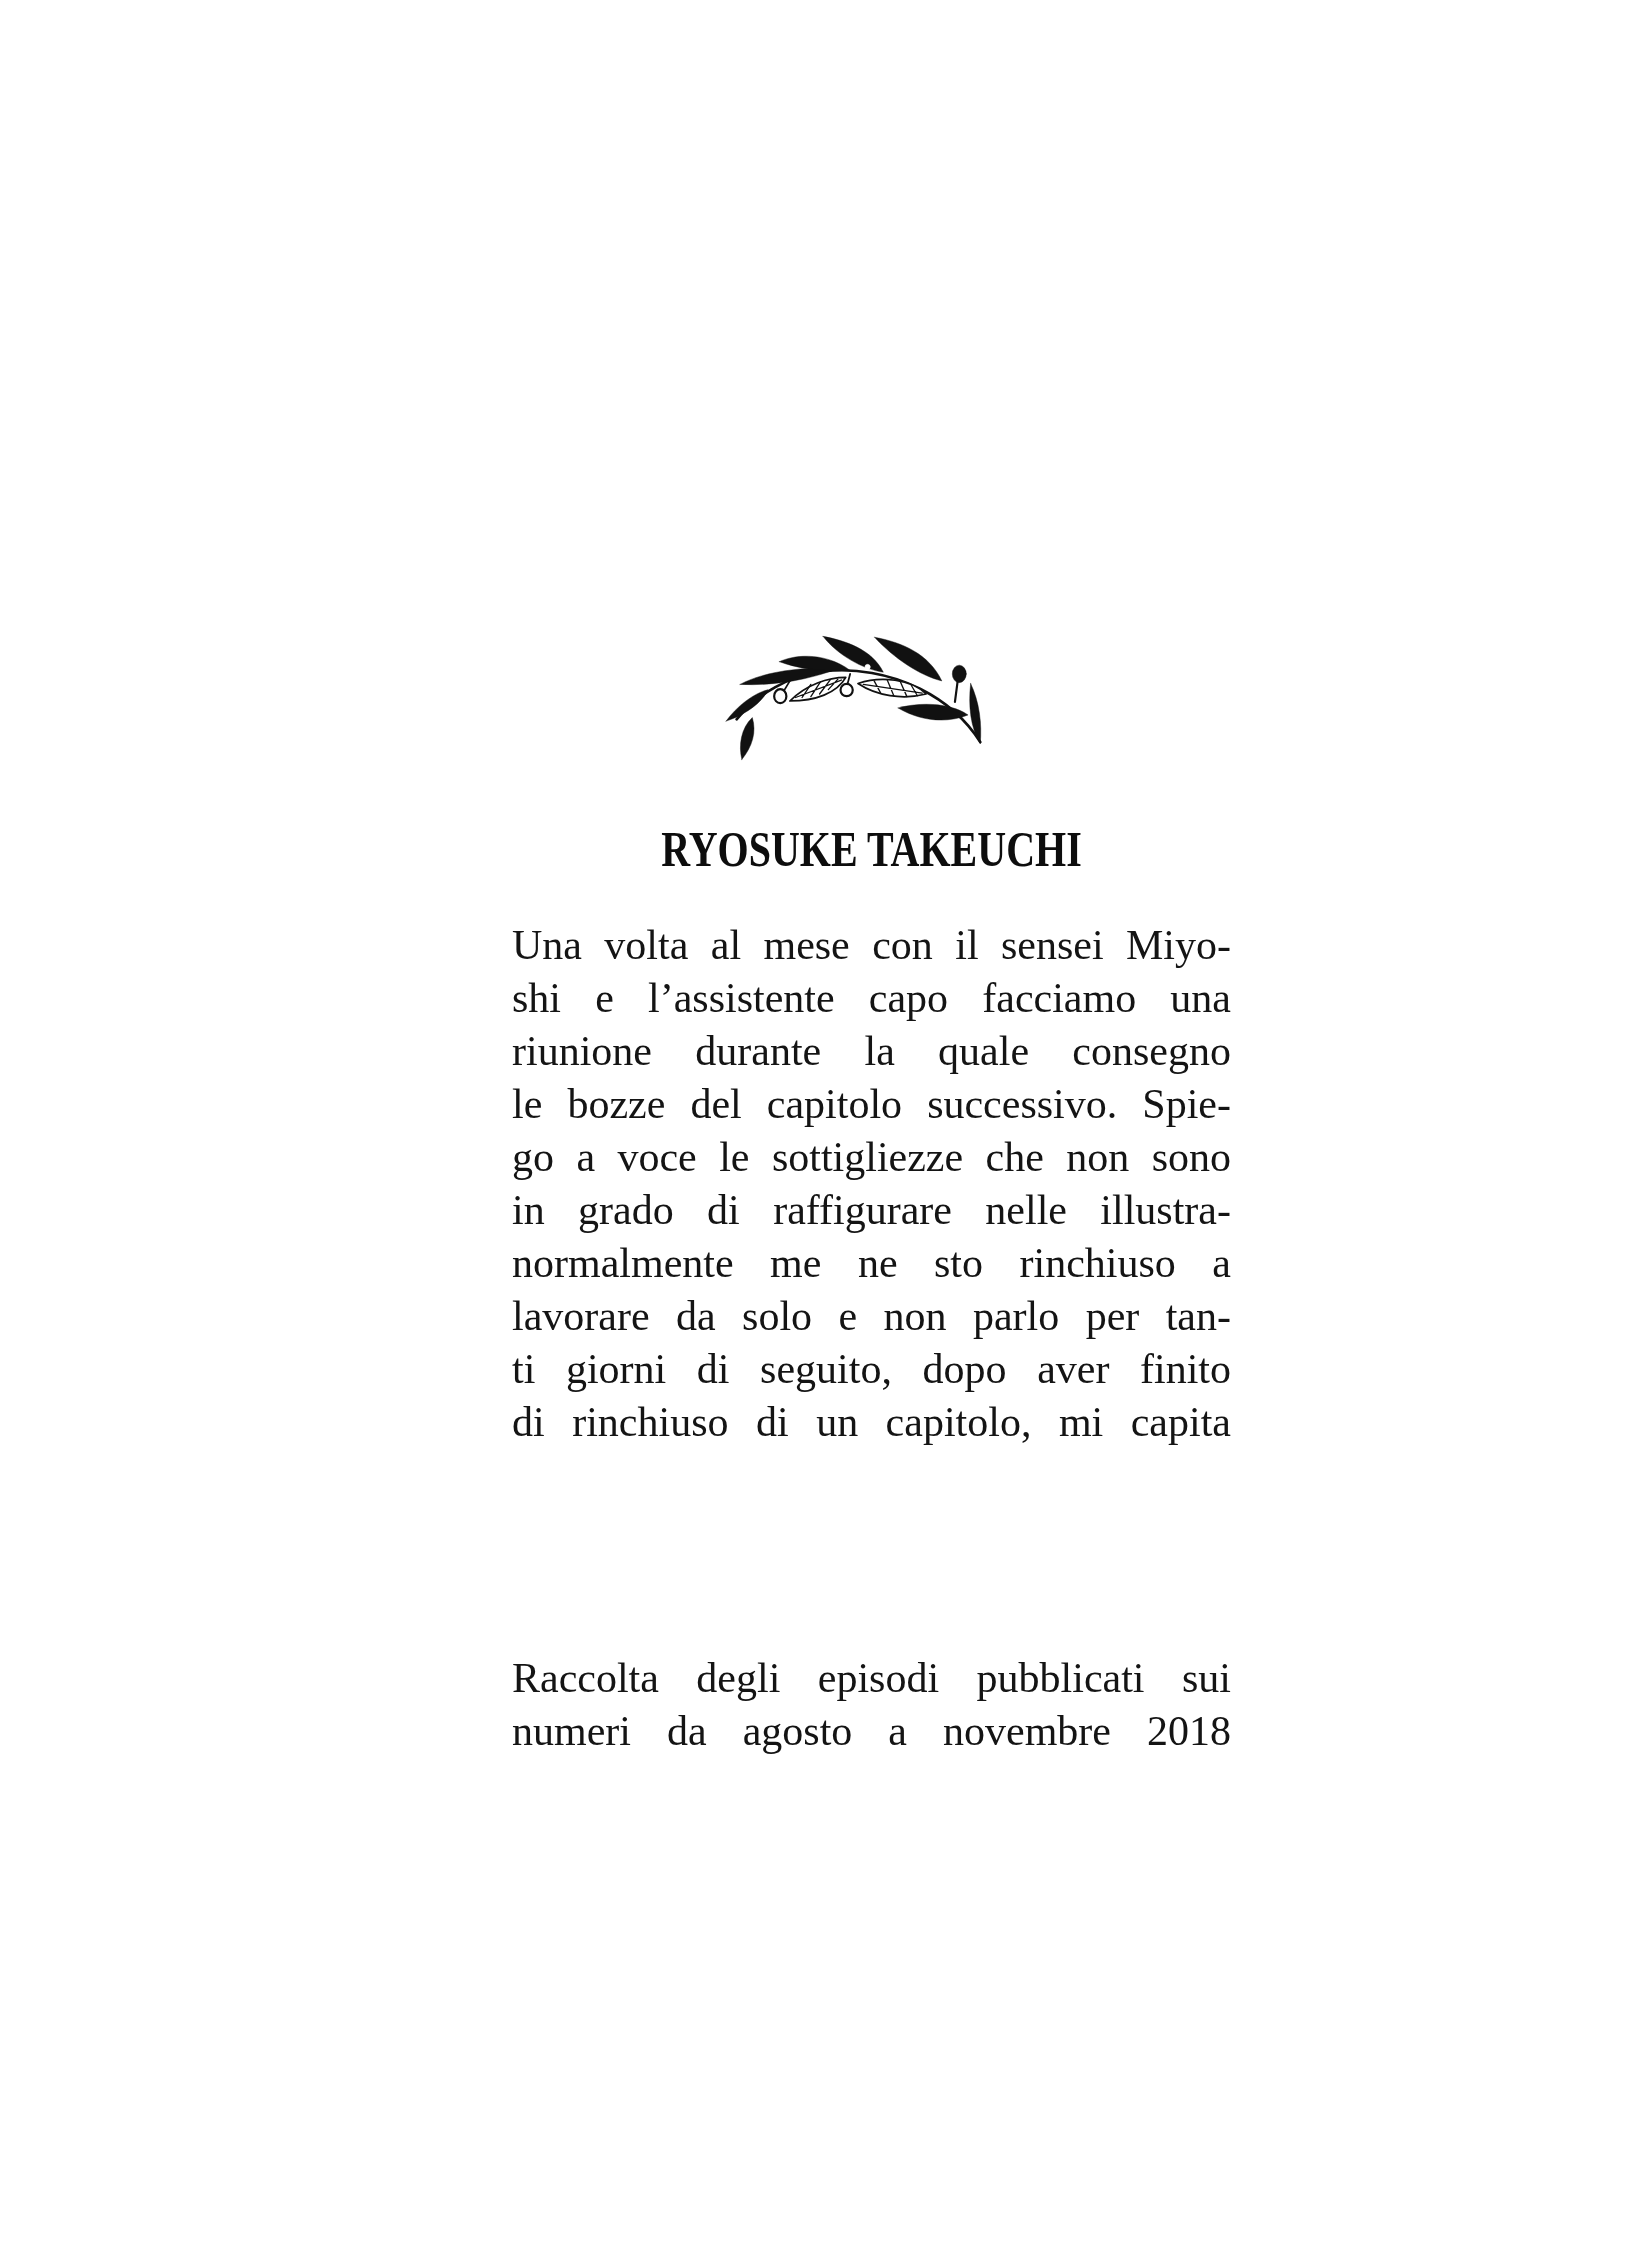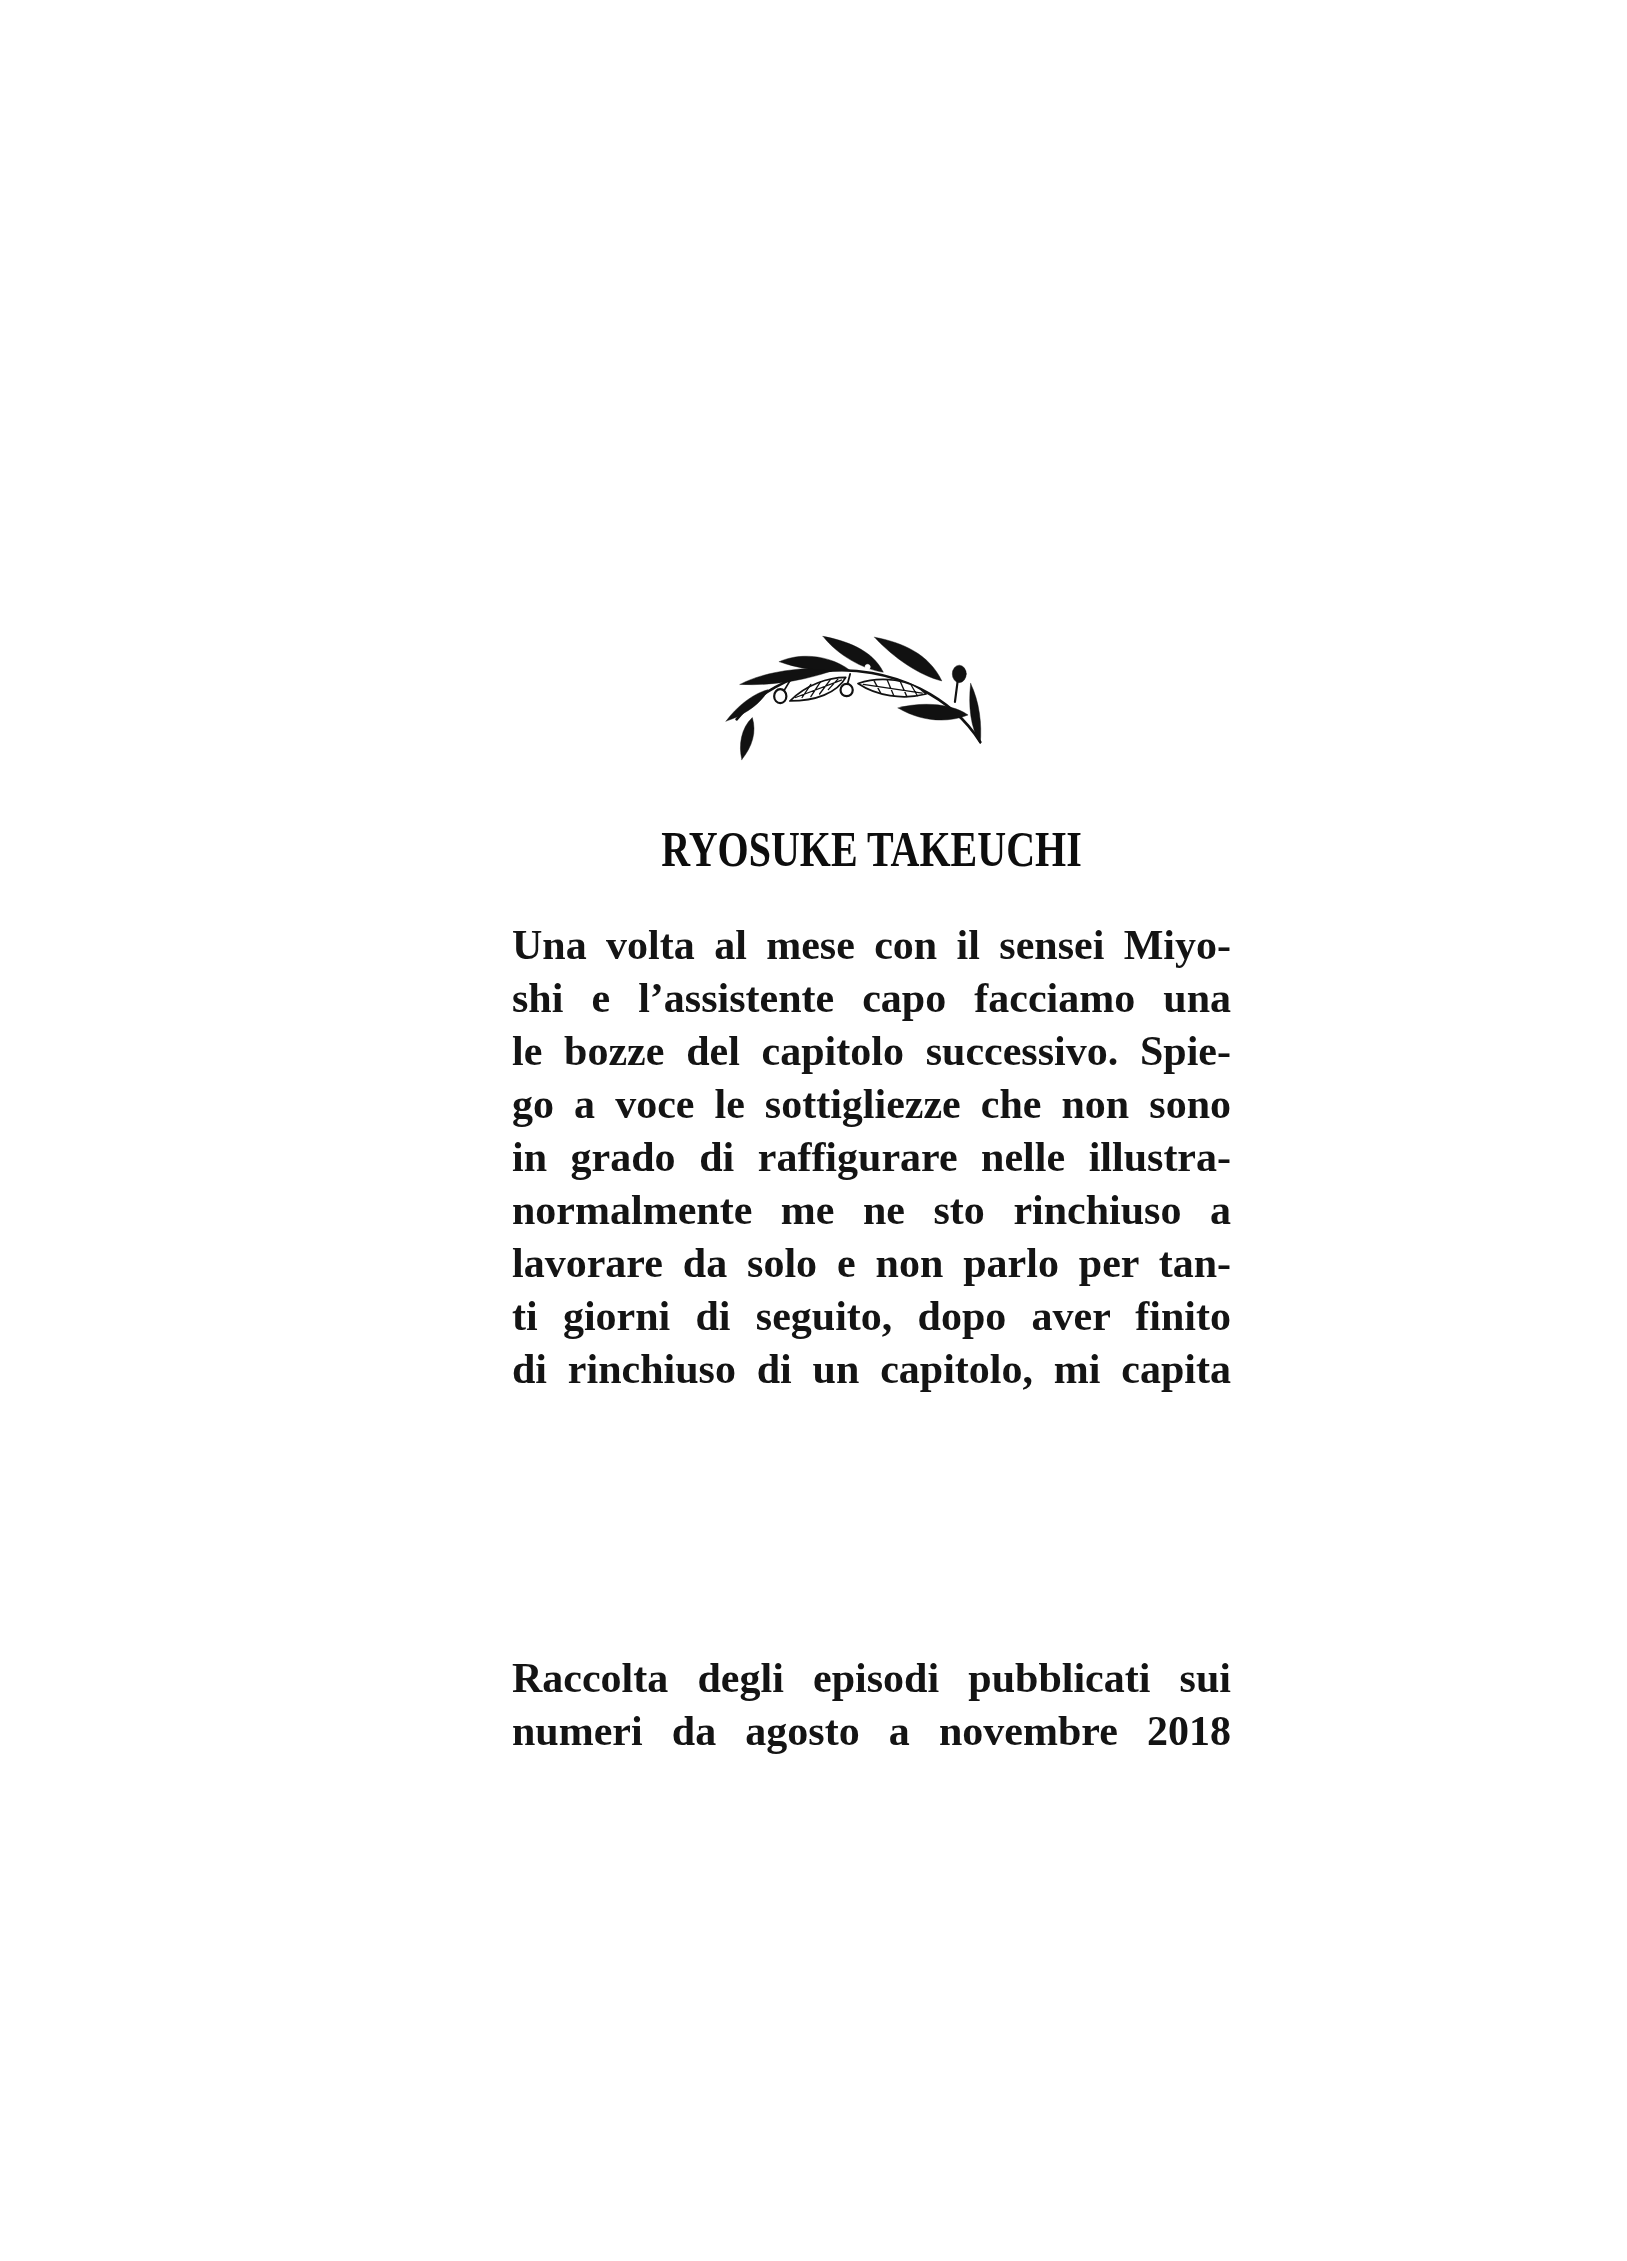--- a/index.html
+++ b/index.html
@@ -61,21 +61,20 @@
     white-space: nowrap;
     text-align: justify;
     text-align-last: justify;
     color: #141414;
   }
   .line-inner {
     display: inline-block;
     width: 719px;
     text-align: justify;
     text-align-last: justify;
-    font-weight: bold;
   }
   .note-text {
     position: absolute;
     left: 512px;
     width: 719px;
     top: 1652px;
   }
   .note-text .line.center {
     text-align: center;
     text-align-last: center;
@@ -130,20 +129,21 @@
         <circle cx="330" cy="80" r="6" fill="#fff" stroke="#fff"></circle>
       </g>
     </svg>
   </div>
 
   <div class="author-title">RYOSUKE TAKEUCHI</div>
 
   <div class="body-text">
     <span class="line"><span class="line-inner" style="width: 719px; white-space: normal;">Una volta al mese con il sensei Miyo-</span></span>
     <span class="line"><span class="line-inner" style="width: 719px; white-space: normal;">shi e l’assistente capo facciamo una</span></span>
+    <span class="line"><span class="line-inner" style="width: 719px; white-space: normal;">riunione durante la quale consegno</span></span>
     <span class="line"><span class="line-inner" style="width: 719px; white-space: normal;">le bozze del capitolo successivo. Spie-</span></span>
     <span class="line"><span class="line-inner" style="width: 719px; white-space: normal;">go a voce le sottigliezze che non sono</span></span>
     <span class="line"><span class="line-inner" style="width: 719px; white-space: normal;">in grado di raffigurare nelle illustra-</span></span>
     <span class="line"><span class="line-inner" style="width: 719px; white-space: normal;">normalmente me ne sto rinchiuso a</span></span>
     <span class="line"><span class="line-inner" style="width: 719px; white-space: normal;">lavorare da solo e non parlo per tan-</span></span>
     <span class="line"><span class="line-inner" style="width: 719px; white-space: normal;">ti giorni di seguito, dopo aver finito</span></span>
     <span class="line"><span class="line-inner" style="width: 719px; white-space: normal;">di rinchiuso di un capitolo, mi capita</span></span>
   </div>
 
   <div class="note-text">

